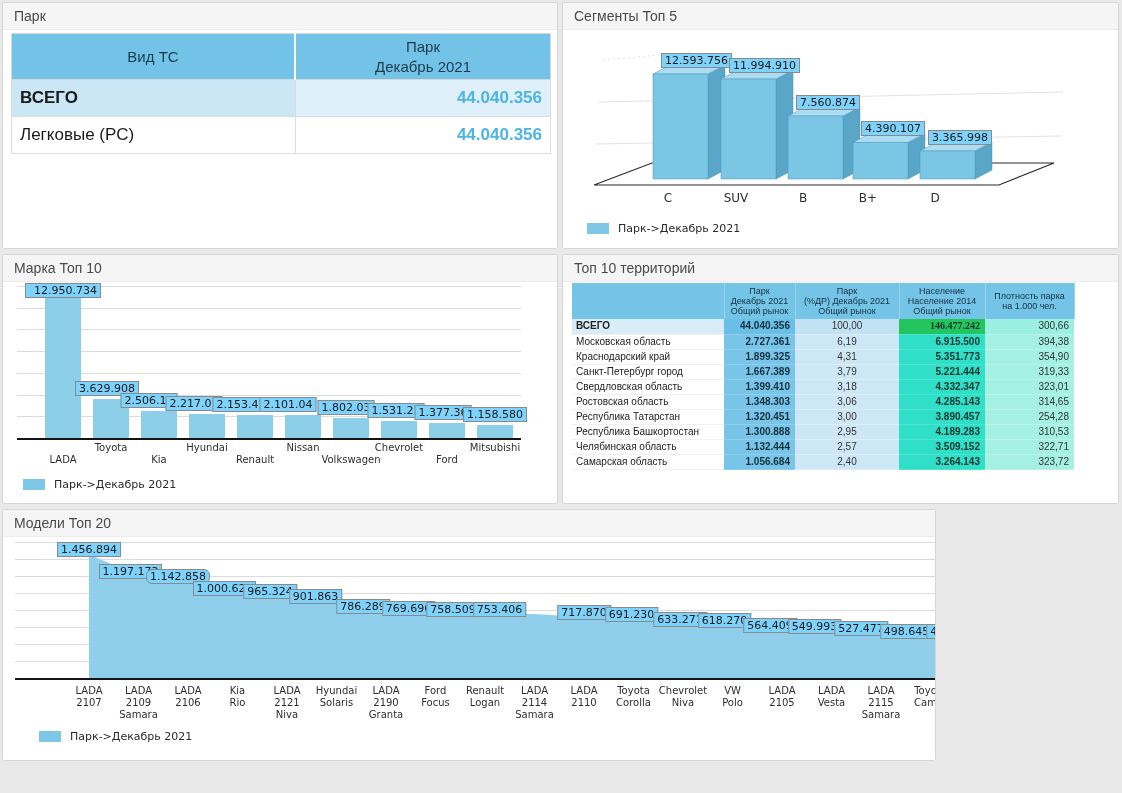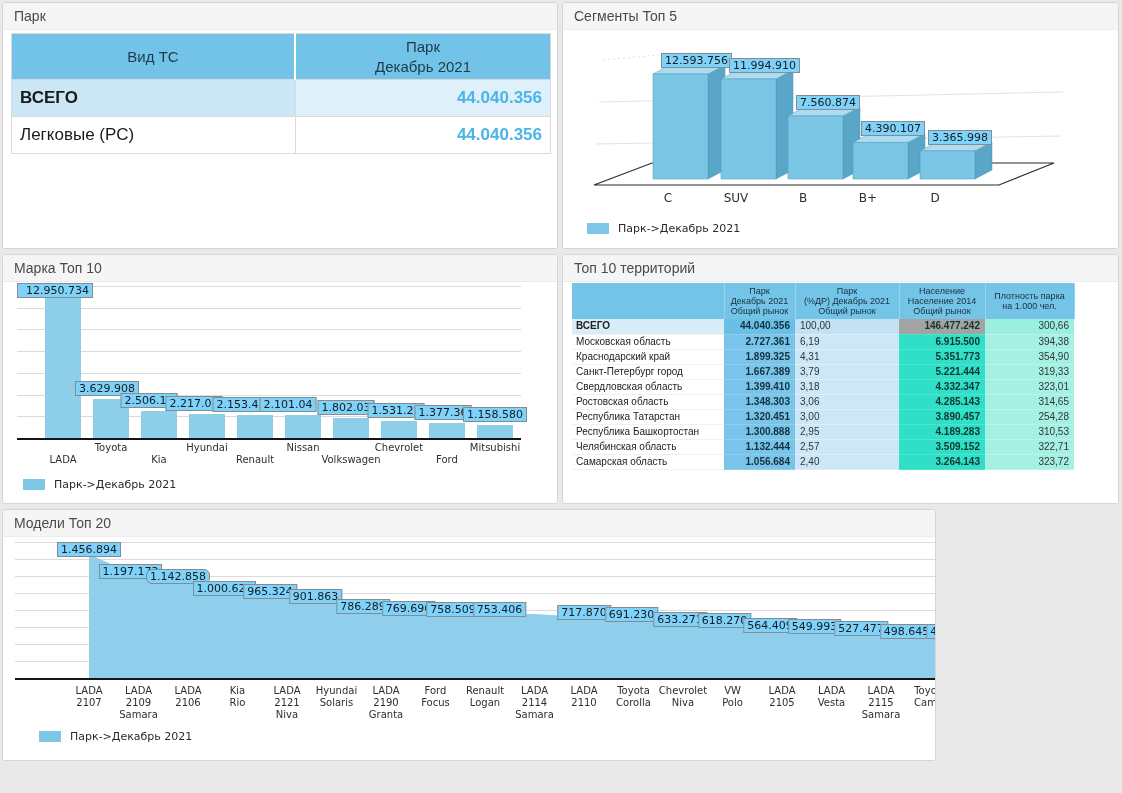--- a/index.html
+++ b/index.html
@@ -26,27 +26,27 @@
   .park-table td.pt-value { text-align:right; padding-right:8px; color:#4cb4e6; font-weight:bold; }
   .park-table tr.em td.pt-label { background:#cbe7f6; font-weight:bold; }
   .park-table tr.em td.pt-value { background:#dff0fa; }
 
   
   .terr-table { position:absolute; left:9px; top:1px; border-collapse:collapse; table-layout:fixed; font-size:10px; }
   .terr-table th { height:36px; background:#74c4e8; color:#16303e; font-weight:400; font-size:9px; line-height:10px; text-align:center; vertical-align:middle; border-right:1px solid #9bd3ef; padding:1px 2px; }
   .terr-table td { height:15px; line-height:14px; border-bottom:1px solid #f1f1f1; color:#333; padding:0 5px; white-space:nowrap; overflow:hidden; }
   .terr-table td.c-terr { text-align:left; padding-left:4px; color:#222; }
   .terr-table td.c-park { background:#79c5e9; font-weight:bold; text-align:right; color:#14303d; border-bottom:1px solid #8fcfee; }
-  .terr-table td.c-share{ background:#cde7f7; text-align:left; border-bottom:1px solid #dceef9;margin-top:11px; }
+  .terr-table td.c-share{ background:#cde7f7; text-align:center; border-bottom:1px solid #dceef9;margin-top:11px; }
   .terr-table td.c-pop  { background:#30dfc7; font-weight:bold; text-align:right; color:#10352e; border-bottom:1px solid #4ce5d0; }
   .terr-table td.c-dens { background:#a4f1e3; text-align:right; border-bottom:1px solid #b8f4e9; }
   .terr-table tr.em td.c-terr { background:#d9edf9; font-weight:bold; }
   .terr-table tr.em td.c-park { background:#69bfe6; }
   .terr-table tr.em td.c-share{ background:#c2e2f4; }
-  .terr-table tr.em td.c-pop  { background:#a3a3a3; }
+  .terr-table tr.em td.c-pop  { background:#22c55e;font-family:Liberation Serif, serif; }
   .terr-table tr.em td.c-dens { background:#9aefe0; }
 
   
   .chart { position:absolute; left:0; top:0; right:0; bottom:0; }
   .gridline { position:absolute; height:1px; background:#dcdcdc; }
   .axisline { position:absolute; height:2px; background:#151515; }
   .bar { position:absolute; background:#8dcee9; }
   .chart-label { position:absolute; background:#7dd3fc; border:1px solid #8a8a8a; font-family:"DejaVu Sans",sans-serif; font-size:11px; line-height:13px; padding:0 3px; color:#1a1a1a; white-space:nowrap; }
   .xlabel { position:absolute; font-family:"DejaVu Sans",sans-serif; font-size:10px; line-height:12px; color:#2e2e2e; text-align:center; }
   .legend { position:absolute; display:flex; align-items:center; }
@@ -149,21 +149,21 @@
       <div class="chart" id="brands-chart">
           <div class="gridline" style="left: 14px; width: 504px; top: 134.3px;"></div>
           <div class="gridline" style="left: 14px; width: 504px; top: 112.6px;"></div>
           <div class="gridline" style="left: 14px; width: 504px; top: 90.9px;"></div>
           <div class="gridline" style="left: 14px; width: 504px; top: 69.2px;"></div>
           <div class="gridline" style="left: 14px; width: 504px; top: 47.4px;"></div>
           <div class="gridline" style="left: 14px; width: 504px; top: 25.7px;"></div>
           <div class="gridline" style="left: 14px; width: 504px; top: 4px;"></div>
           <div class="axisline" style="left: 14px; width: 504px; top: 156px;"></div>
           <div class="bar" style="left: 42px; width: 36px; top: 15.4px; height: 140.6px;"></div>
-          <div class="chart-label" style="left: 52px; transform: translateX(-50%); top: 1.4px; z-index: 10; padding-left: 8px;">12.950.734</div>
+          <div class="chart-label" style="left: 60px; transform: translateX(-50%); top: 1.4px; z-index: 10; padding-left: 8px;">12.950.734</div>
           <div class="xlabel" style="left: 13px; width: 94px; top: 172px;">LADA</div>
           <div class="bar" style="left: 90px; width: 36px; top: 116.6px; height: 39.4px;"></div>
           <div class="chart-label" style="left: 104px; transform: translateX(-50%); top: 98.6px; z-index: 11;">3.629.908</div>
           <div class="xlabel" style="left: 61px; width: 94px; top: 160px;">Toyota</div>
           <div class="bar" style="left: 138px; width: 36px; top: 128.8px; height: 27.2px;"></div>
           <div class="chart-label" style="left: 146px; transform: translateX(-50%); top: 110.8px; z-index: 12;">2.506.10</div>
           <div class="xlabel" style="left: 109px; width: 94px; top: 172px;">Kia</div>
           <div class="bar" style="left: 186px; width: 36px; top: 131.9px; height: 24.1px;"></div>
           <div class="chart-label" style="left: 191px; transform: translateX(-50%); top: 113.9px; z-index: 13;">2.217.01</div>
           <div class="xlabel" style="left: 157px; width: 94px; top: 160px;">Hyundai</div>

